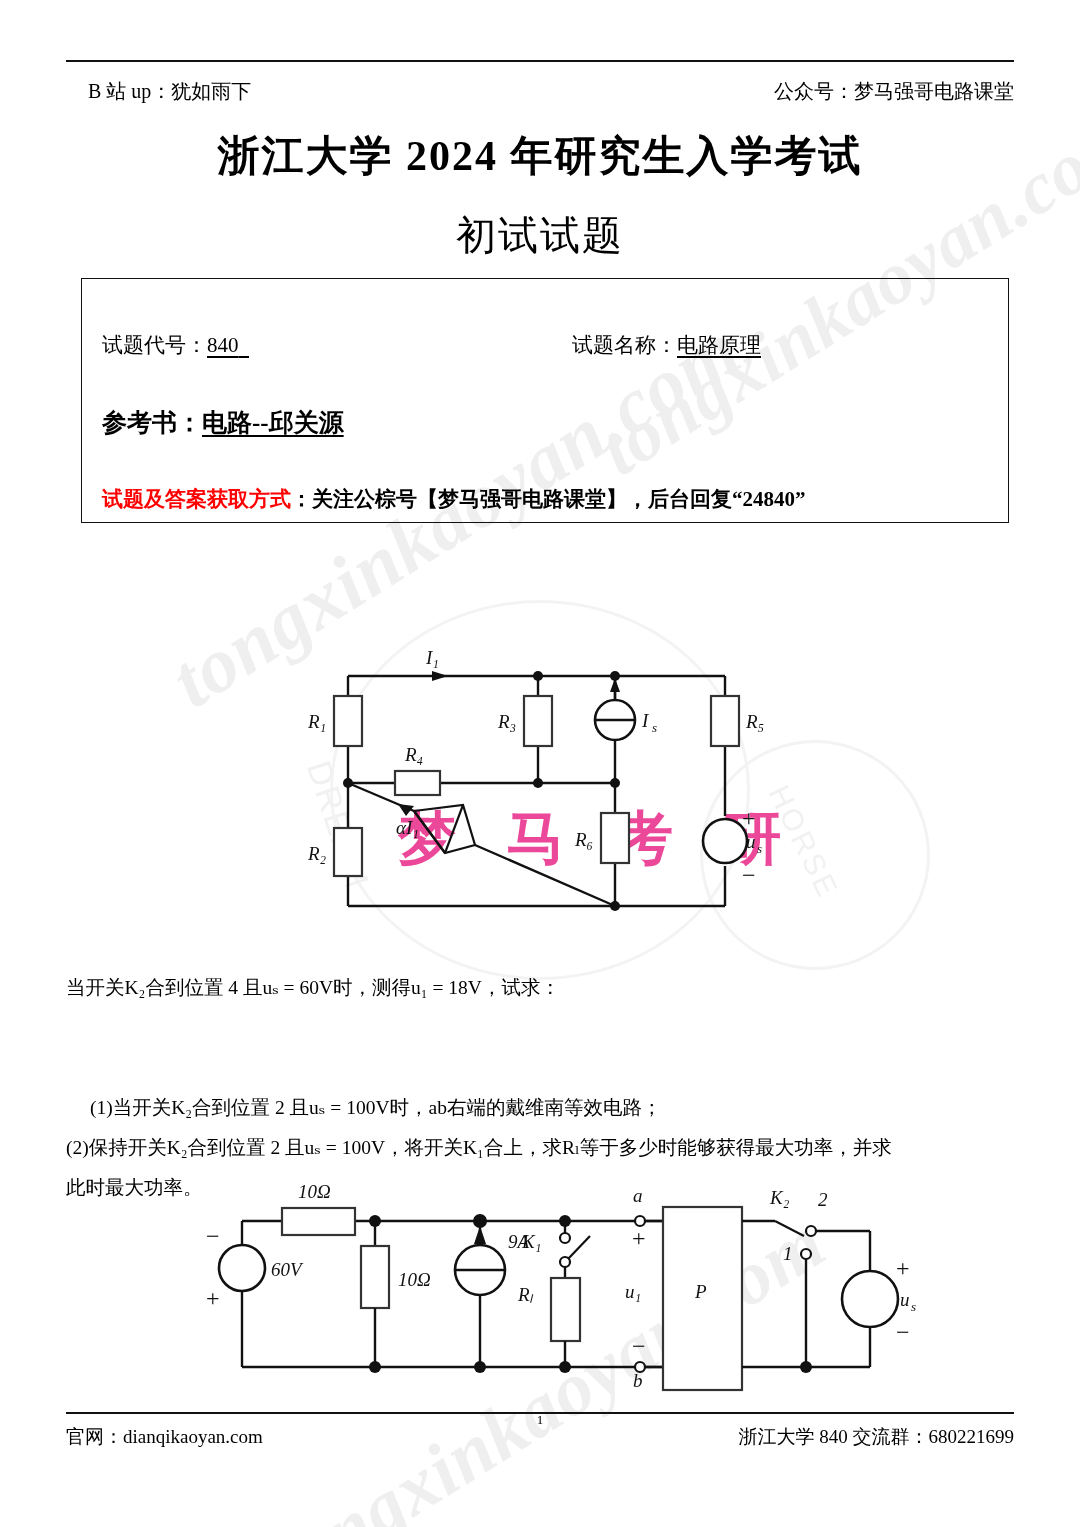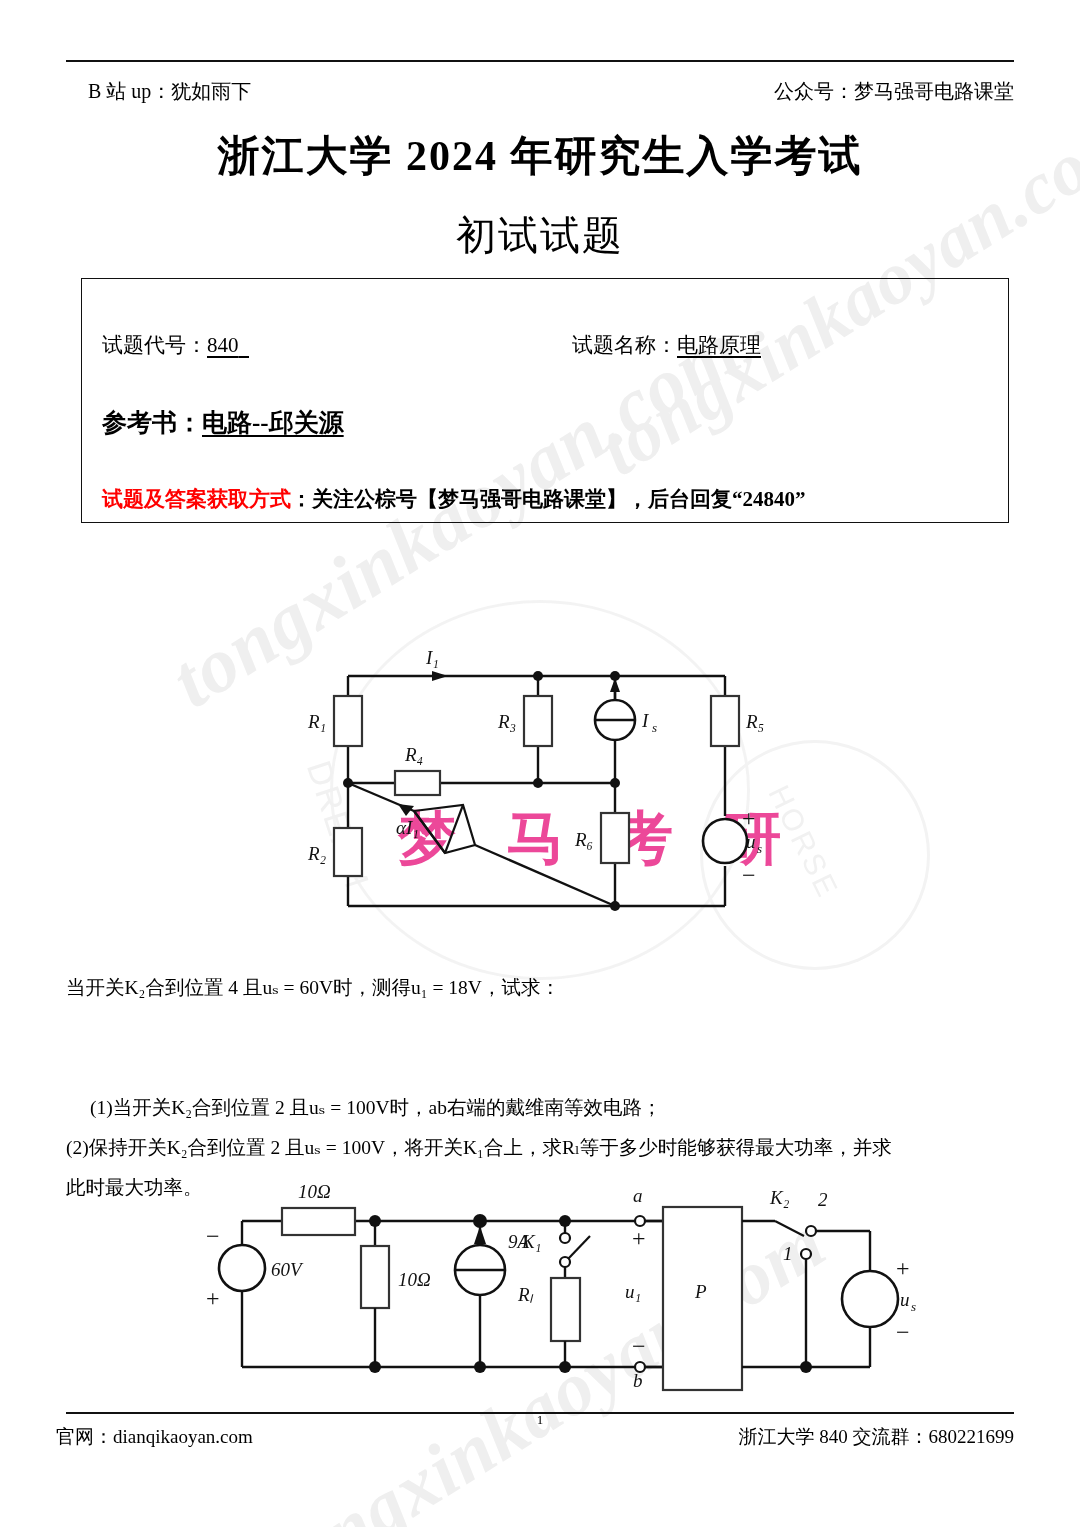--- a/index.html
+++ b/index.html
@@ -86,21 +86,21 @@
   .q{position:absolute;font-size:19.5px;line-height:40px;}
   .q1{left:66px;top:562px;width:952px;}
   .q2{left:66px;top:968px;width:952px;}
   .q2c{left:66px;top:1088px;width:952px;margin-left:24px;}
   .q2d{left:66px;top:1128px;width:952px;}
 
   
   .bot-rule{position:absolute;left:66px;top:1412px;width:948px;height:0;
     border-top:2px solid #111;}
   .ft{position:absolute;top:1424px;font-size:19px;}
-  .ft-left{left:56px;}
+  .ft-left{left:66px;}
   .ft-right{right:66px;}
   .ft-page{position:absolute;left:0;right:0;top:1412px;text-align:center;font-size:13px;}
 
   
   svg{display:block;}
   .cir1{position:absolute;left:300px;top:648px;}
   .cir2{position:absolute;left:170px;top:1178px;}
   .wire{stroke:#111;stroke-width:2.4;fill:none;}
   .wire-t{stroke:#111;stroke-width:2.2;fill:none;}
   .box{stroke:#333;stroke-width:2.2;fill:#fff;}

